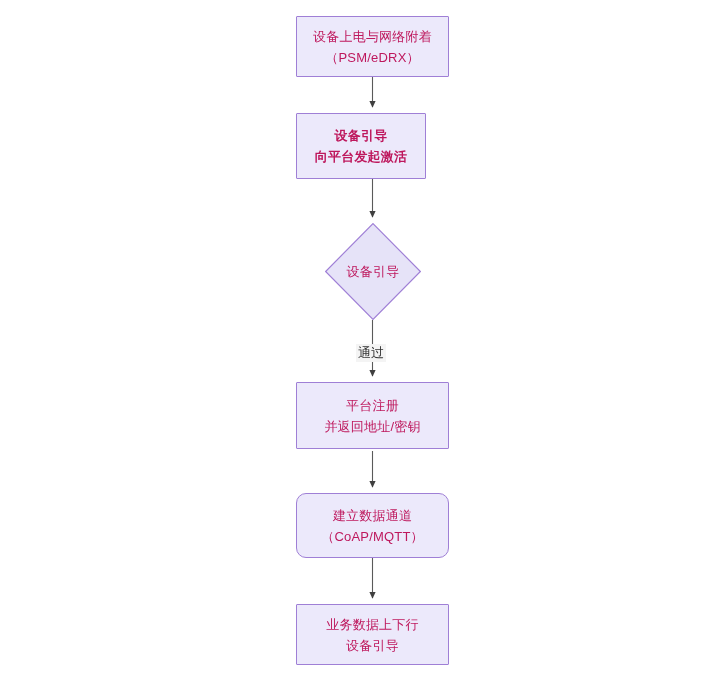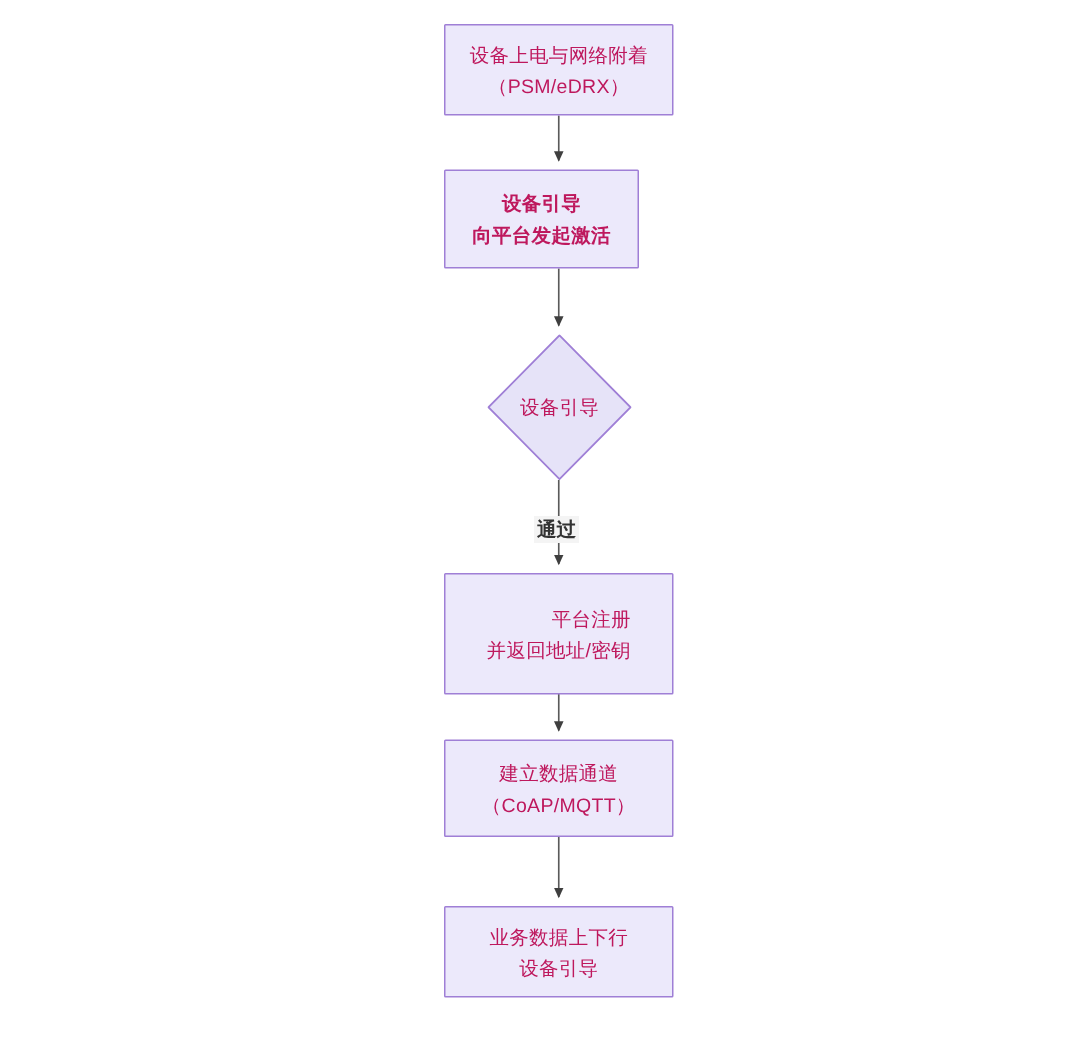--- a/index.html
+++ b/index.html
@@ -98,22 +98,22 @@
 <div class="node process" id="node-n2" style="left: 296px; top: 113px; width: 130px; height: 66px; font-weight: bold;">设备引导
 向平台发起激活</div>
 
 <div class="node decision" id="node-n3" style="left: 325px; top: 223px; width: 96px; height: 97px;">
   <svg class="diamond-shape" viewBox="0 0 96 97" preserveAspectRatio="none" xmlns="http://www.w3.org/2000/svg">
     <polygon points="48,0.6 95.4,48.5 48,96.4 0.6,48.5" fill="#e6e3f8" stroke="#9f7fd6" stroke-width="1.2"></polygon>
   </svg>
   <span class="diamond-label">设备引导</span>
 </div>
 
-<div class="edge-label" id="edge-label-el1" style="left: 356px; top: 344px; font-weight: bold;">通过</div>
+<div class="edge-label" id="edge-label-el1" style="left: 356px; top: 344px;">通过</div>
 
-<div class="node process" id="node-n4" style="left: 296px; top: 382px; width: 153px; height: 81px; text-align: right;">平台注册
+<div class="node process" id="node-n4" style="left: 296px; top: 382px; width: 153px; height: 67px;">平台注册
 并返回地址/密钥</div>
 
-<div class="node process" id="node-n5" style="left: 296px; top: 493px; width: 153px; height: 65px;">建立数据通道
+<div class="node process" id="node-n5" style="left: 296px; top: 493px; width: 153px; height: 65px; border-radius: 10px;">建立数据通道
 （CoAP/MQTT）</div>
 
 <div class="node process" id="node-n6" style="left: 296px; top: 604px; width: 153px; height: 61px;">业务数据上下行
 设备引导</div>
 
 </body></html>

